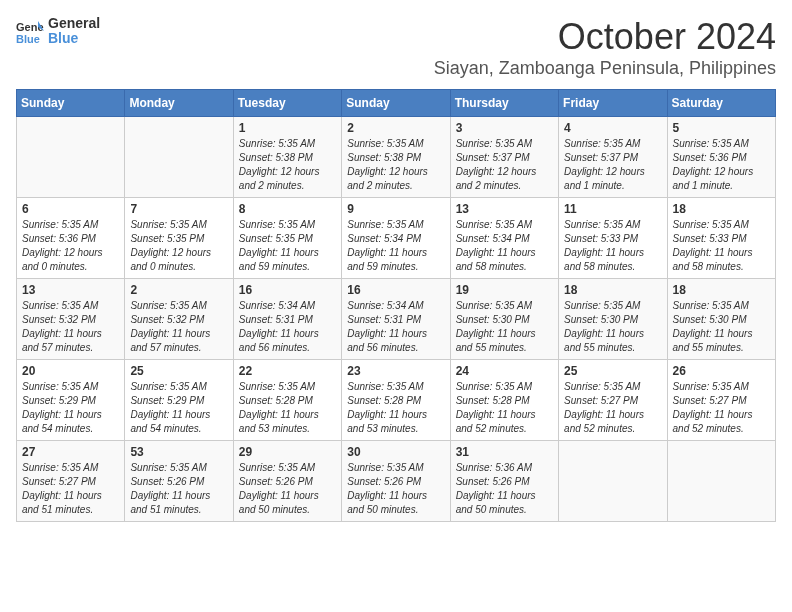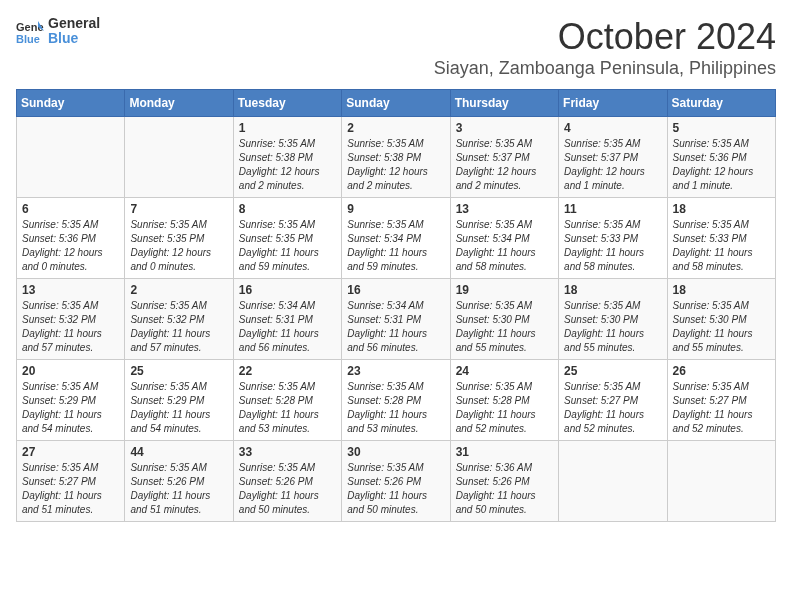--- a/index.html
+++ b/index.html
@@ -303,28 +303,28 @@
       </tr>
       <tr>
         <td>
           <div class="day-number">27</div>
           <div class="day-info" style="white-space: pre-line;">Sunrise: 5:35 AM
 Sunset: 5:27 PM
 Daylight: 11 hours
 and 51 minutes.</div>
         </td>
         <td>
-          <div class="day-number">44</div>
+          <div class="day-number">53</div>
           <div class="day-info" style="white-space: pre-line;">Sunrise: 5:35 AM
 Sunset: 5:26 PM
 Daylight: 11 hours
 and 51 minutes.</div>
         </td>
         <td>
-          <div class="day-number">33</div>
+          <div class="day-number">29</div>
           <div class="day-info" style="white-space: pre-line;">Sunrise: 5:35 AM
 Sunset: 5:26 PM
 Daylight: 11 hours
 and 50 minutes.</div>
         </td>
         <td>
           <div class="day-number">30</div>
           <div class="day-info" style="white-space: pre-line;">Sunrise: 5:35 AM
 Sunset: 5:26 PM
 Daylight: 11 hours

